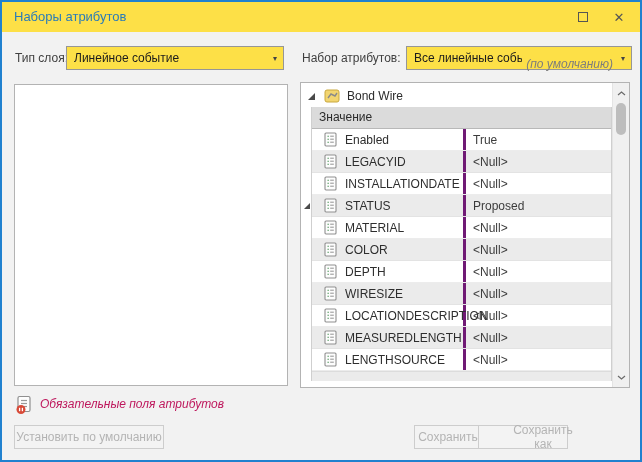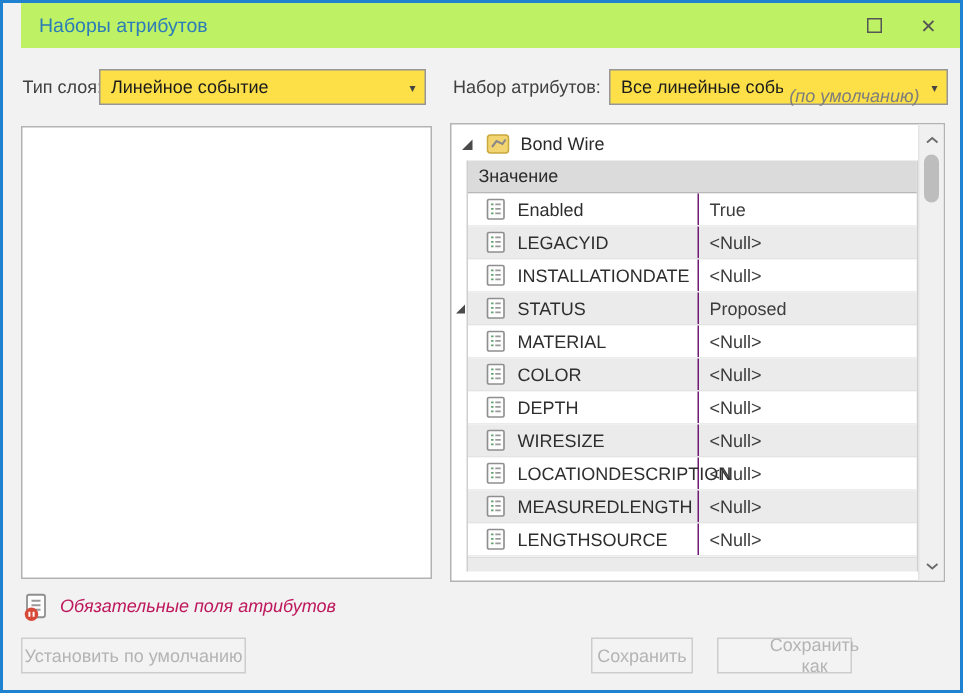--- a/index.html
+++ b/index.html
@@ -5,21 +5,21 @@
   * { margin:0; padding:0; box-sizing:border-box; }
   html,body { background:#e8e8e8; }
   body { font-family:"Liberation Sans", sans-serif; }
 
   .window{
     position:relative; width:642px; height:462px;
     border:2px solid #2081cf; background:#f2f2f2; overflow:hidden;
   }
 
   
-  .titlebar{ position:absolute; top:0; left:12px; right:0; height:30px; background:#bef264; }
+  .titlebar{ position:absolute; top:0; left:0; right:0; height:30px; background:#fde047; }
   .title{ position:absolute; left:12px; top:0; line-height:30px; font-size:13px; color:#2b7cb8; }
   .winbtn{ position:absolute; top:0; width:34px; height:30px; background:none; border:none;
            display:flex; align-items:center; justify-content:center; cursor:default; }
   .btn-max{ right:40px; }
   .btn-close{ right:4px; }
   .max-glyph{ width:10px; height:10px; border:1px solid #555; display:block; }
   .close-glyph{ font-size:13px; color:#555; line-height:1; }
 
   
   .label{ position:absolute; top:44px; height:24px; line-height:24px; font-size:12px; color:#404040; }
@@ -57,21 +57,21 @@
     position:absolute; left:10px; top:24px; width:301px;
     border-left:1px solid #cfcfcf; border-right:1px solid #cfcfcf;
   }
   .thead{ display:flex; height:22px; background:#dbdbdb; border-bottom:1px solid #b8b8b8; }
   .th{ font-size:12px; color:#2b2b2b; line-height:21px; }
   .th-name{ width:154px; padding-left:8px; border-right:1px solid #f2f2f2; }
   .th-value{ flex:1; padding-left:7px; }
   .trow{ position:relative; display:flex; height:22px; background:#fff; align-items:center;
          border-bottom:1px solid #ececec; }
   .trow.alt{ background:#ebebeb; border-bottom:1px solid #e3e3e3; }
-  .cell-name{ width:154px; display:flex; align-items:center; border-right:1px solid #701a75;
+  .cell-name{ width:154px; display:flex; align-items:center; border-right:3px solid #701a75;
               height:100%; padding-left:12px; overflow:visible; white-space:nowrap; }
   .field-icon{ width:13px; height:15px; flex:none; margin-right:8px; }
   .fname{ font-size:12px; color:#2e2e2e; white-space:nowrap; }
   .cell-value{ flex:1; padding-left:7px; font-size:12px; color:#3c3c3c; white-space:nowrap; }
   .row-expander{ position:absolute; left:-9px; top:7px; width:8px; height:8px; }
   .partial-row{ height:10px; background:#ebebeb; border-top:1px solid #dcdcdc; }
 
   
   .scrollbar{
     position:absolute; top:0; right:0; width:17px; height:100%;
@@ -85,21 +85,21 @@
   .req-icon{ position:absolute; left:12px; top:393px; width:20px; height:20px; }
   .req-note{ position:absolute; left:38px; top:392px; height:20px; line-height:20px;
              font-size:12px; font-style:italic; color:#be185d; }
 
   .btn{ position:absolute; top:423px; height:24px; font-size:12px; font-family:"Liberation Sans",sans-serif;
         display:flex; align-items:center; justify-content:center; cursor:default; }
   .btn-enabled{ background:#fbfbfb; border:1px solid #3c3c3c; color:#000000;margin-top:48px; }
   .btn-disabled{ background:#f3f3f3; border:1px solid #cdcdcd; color:#b4b4b4; }
   .btn-setdefault{ left:12px; width:150px; }
   .btn-import{ left:170px; width:68px; }
-  .btn-save{ left:392px; width:68px; }
+  .btn-save{ left:412px; width:68px; }
   .btn-saveas{ left:476px; width:90px;padding-left:40px; }
   .btn-cancel{ left:574px; width:43px; }
 </style>
 </head>
 <body>
 
 <div class="window">
 
   <div class="titlebar">
     <span class="title">Наборы атрибутов</span>

